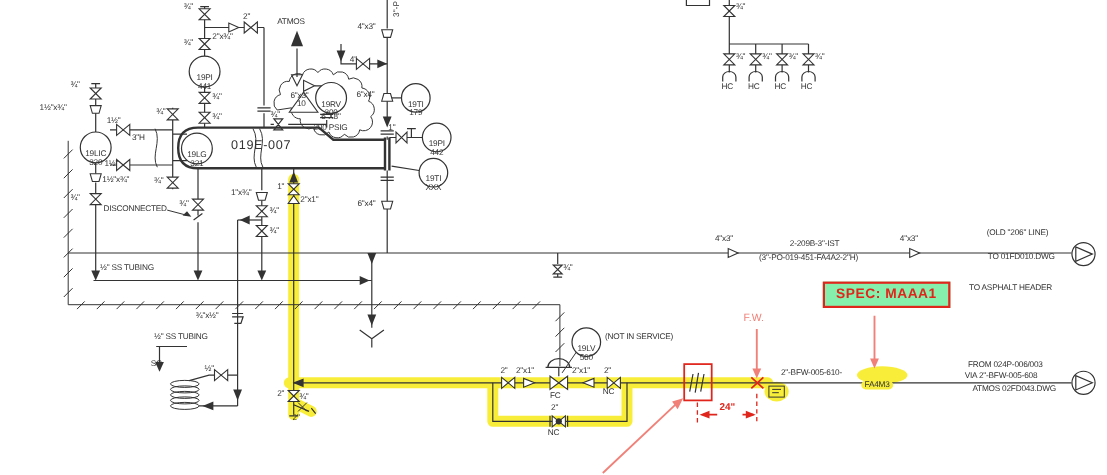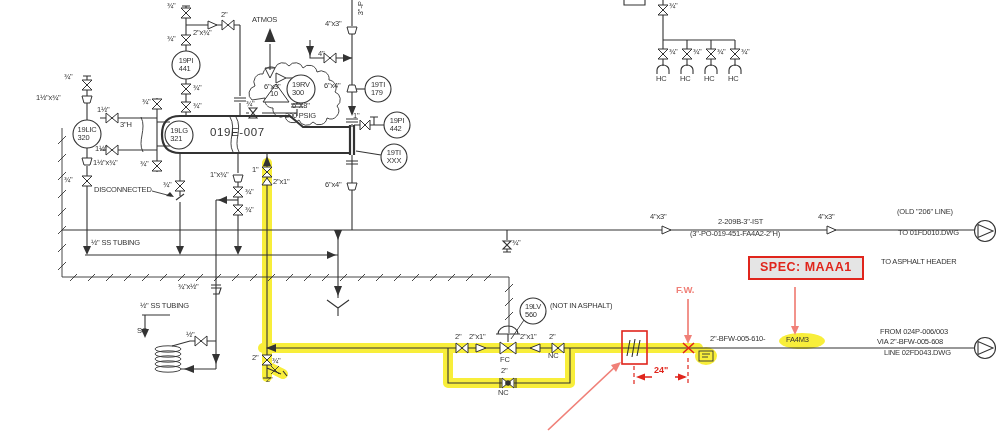--- a/index.html
+++ b/index.html
@@ -18,27 +18,27 @@
   .hlf{fill:var(--highlight);stroke:none;}
   .rl{stroke:var(--red);stroke-width:1.6;fill:none;}
   .rld{stroke:var(--red);stroke-width:1.2;fill:none;stroke-dasharray:4 3;}
   .rf{fill:var(--red);stroke:none;}
   .cl{stroke:var(--coral);stroke-width:1.7;fill:none;}
   .cf{fill:var(--coral);stroke:none;}
   
   .lbl{position:absolute;color:#333;white-space:pre-line;line-height:1.08;z-index:5;}
   .c-s{font-size:7.5px;letter-spacing:-0.2px;}
   .c-big{font-size:11.5px;letter-spacing:0.6px;}
-  .c-b{font-size:7.5px;transform:translate(-50%,-50%);letter-spacing:-0.2px;}
+  .c-b{font-size:7.5px;text-align:center;transform:translate(-50%,-50%);letter-spacing:-0.2px;margin-top:10px;}
   .c-red{color:var(--red);font-size:9px;font-weight:bold;}
-  .c-coral{color:var(--coral);font-size:9.5px;font-weight:bold;}
+  .c-coral{color:var(--coral);font-size:9.5px;font-weight:normal;}
   .c-hl{background:var(--highlight);border-radius:7px;padding:0 3px;}
   .c-v{writing-mode:vertical-rl;transform:rotate(180deg);font-size:7.5px;}
   .c-specbox{border:2px solid var(--red);color:var(--red);font-size:12.5px;font-weight:bold;
-             padding:3px 10px;background:#e5e5e5;letter-spacing:0.5px;}
+             padding:3px 10px;background:#86efac;letter-spacing:0.5px;}
 </style>
 </head>
 <body>
 
 <div id="stage">
 
 <svg width="1006" height="432" viewBox="0 0 1006 432">
 
   <g>
     <path class="hly" d="M267,163 L267,348"></path>
@@ -264,33 +264,33 @@
       <div class="lbl c-s" style="left: 650px; top: 213px;">4"x3"</div>
       <div class="lbl c-s" style="left: 718px; top: 218px;">2-209B-3"-IST</div>
       <div class="lbl c-s" style="left: 690px; top: 230px;">(3"-PO-019-451-FA4A2-2"H)</div>
       <div class="lbl c-s" style="left: 818px; top: 213px;">4"x3"</div>
       <div class="lbl c-s" style="left: 897px; top: 208px;">(OLD "206" LINE)</div>
       <div class="lbl c-s" style="left: 881px; top: 218px; margin-top: 40px;">TO ASPHALT HEADER</div>
       <div class="lbl c-s" style="left: 898px; top: 229px;">TO 01FD010.DWG</div>
       <div class="lbl c-coral" style="left: 676px; top: 285px;">F.W.</div>
       <div class="lbl c-red" style="left: 654px; top: 366px;">24"</div>
       <div class="lbl c-s" style="left: 710px; top: 335px;">2"-BFW-005-610-</div>
-      <div class="lbl c-s c-hl" style="left: 783px; top: 336px;">FA4M3</div>
+      <div class="lbl c-s c-hl" style="left: 783px; top: 346px;">FA4M3</div>
       <div class="lbl c-s" style="left: 880px; top: 328px;">FROM 024P-006/003</div>
       <div class="lbl c-s" style="left: 877px; top: 338px;">VIA 2"-BFW-005-608</div>
-      <div class="lbl c-s" style="left: 884px; top: 349px;">LINE 02FD043.DWG</div>
+      <div class="lbl c-s" style="left: 884px; top: 349px;">ATMOS 02FD043.DWG</div>
       <div class="lbl c-s" style="left: 455px; top: 333px;">2"</div>
       <div class="lbl c-s" style="left: 469px; top: 333px;">2"x1"</div>
       <div class="lbl c-s" style="left: 520px; top: 333px;">2"x1"</div>
       <div class="lbl c-s" style="left: 549px; top: 333px;">2"</div>
       <div class="lbl c-s" style="left: 548px; top: 352px;">NC</div>
       <div class="lbl c-s" style="left: 500px; top: 356px;">FC</div>
       <div class="lbl c-s" style="left: 501px; top: 367px;">2"</div>
       <div class="lbl c-s" style="left: 498px; top: 389px;">NC</div>
-      <div class="lbl c-s" style="left: 550px; top: 302px;">(NOT IN ASPHALT)</div>
+      <div class="lbl c-s" style="left: 550px; top: 302px;">(NOT IN SERVICE)</div>
       <div class="lbl c-s" style="left: 669px; top: 2px;">¾"</div>
       <div class="lbl c-s" style="left: 669px; top: 48px;">¾"</div>
       <div class="lbl c-s" style="left: 693px; top: 48px;">¾"</div>
       <div class="lbl c-s" style="left: 717px; top: 48px;">¾"</div>
       <div class="lbl c-s" style="left: 741px; top: 48px;">¾"</div>
       <div class="lbl c-s" style="left: 656px; top: 75px;">HC</div>
       <div class="lbl c-s" style="left: 680px; top: 75px;">HC</div>
       <div class="lbl c-s" style="left: 704px; top: 75px;">HC</div>
       <div class="lbl c-s" style="left: 728px; top: 75px;">HC</div>
       <div class="lbl c-b" style="left: 186px; top: 65px;">19PI

